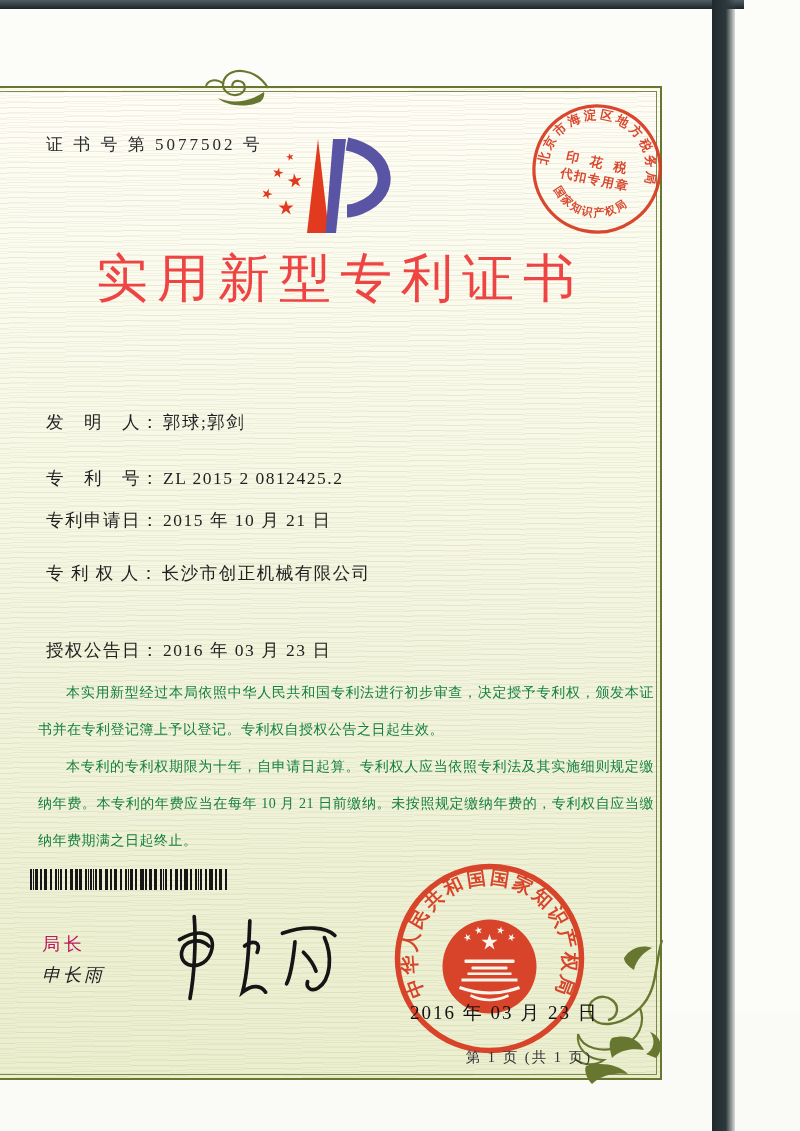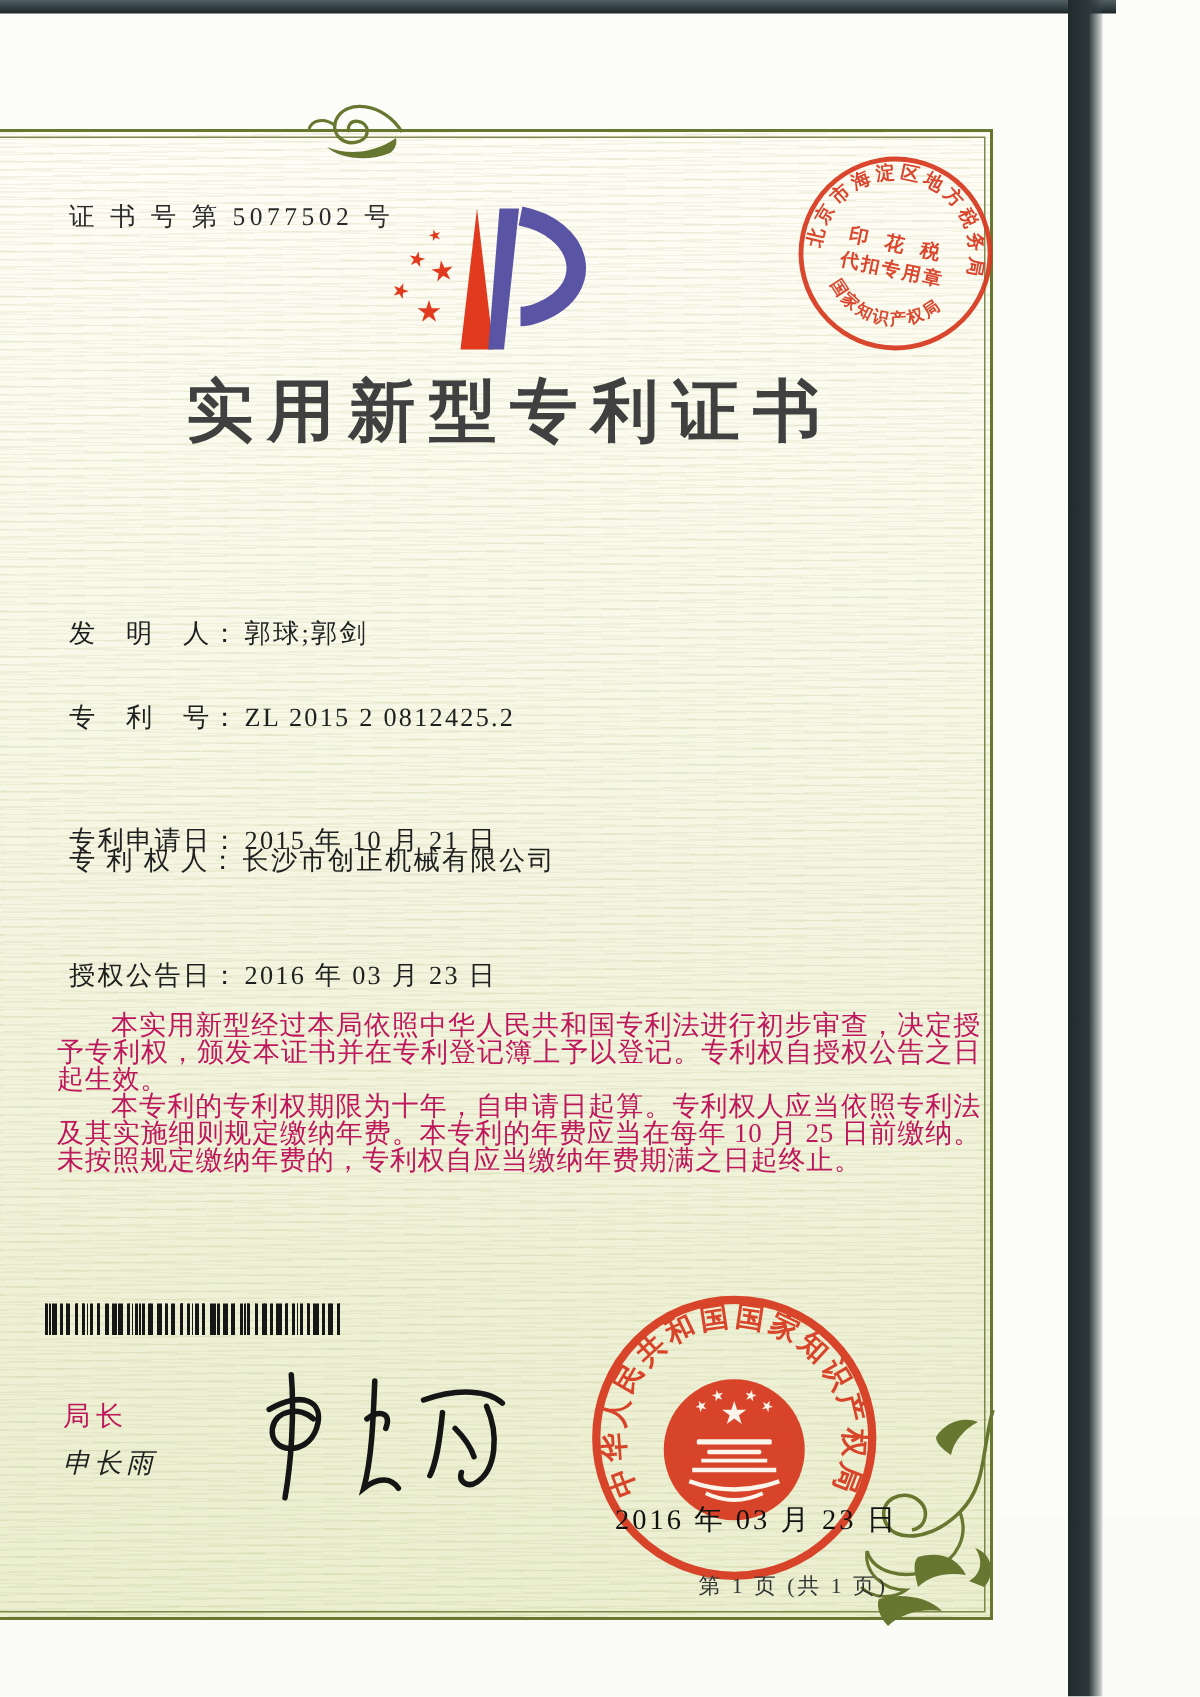--- a/index.html
+++ b/index.html
@@ -21,28 +21,28 @@
            repeating-linear-gradient(181.5deg, rgba(140,160,80,0.08) 0 1px, transparent 1px 6px),
            linear-gradient(180deg,#fffdf6 0%,#f9f9ea 30%,#f2f3dc 62%,#ebeecf 100%);}
   .frame-inner{position:absolute;left:3px;top:3px;right:3px;bottom:3px;
                border:1px solid rgba(104,119,48,.85);}
   .orn{position:absolute;z-index:2;}
 
   
   .cert-no{position:absolute;left:46px;top:133px;z-index:3;font-size:17px;
            letter-spacing:3px;color:#2a2a2a;}
   .title{position:absolute;left:60px;top:244px;width:560px;z-index:3;text-align:center;
-         font-size:45px;font-weight:700;letter-spacing:9px;color:#404040;margin:0;}
+         font-size:52px;font-weight:400;letter-spacing:9px;color:#ef4444;margin:0;}
   .field{position:absolute;left:46px;z-index:3;font-size:17.5px;letter-spacing:1.5px;
          color:#1f1f1f;white-space:nowrap;}
-  .f0{top:350px}.f1{top:410px}.f2{top:466px}.f3{top:548px}.f4{top:561px}.f5{top:638px}
+  .f0{top:350px}.f1{top:410px}.f2{top:466px}.f3{top:508px}.f4{top:561px}.f5{top:638px}
   .field .val{margin-left:3px;}
   .paras{position:absolute;left:38px;top:674px;width:616px;z-index:3;}
-  .paras p{margin:0;font-size:18px;line-height:18px;text-indent:2em;
-           text-align:justify;letter-spacing:.5px;color:#be185d;}
+  .paras p{margin:0;font-size:14px;line-height:37px;text-indent:2em;
+           text-align:justify;letter-spacing:.5px;color:#15803d;}
 
   .barcode{position:absolute;left:30px;top:869px;width:198px;height:21px;z-index:3;
      background:
        repeating-linear-gradient(90deg,#161616 0 2px,transparent 2px 5px),
        repeating-linear-gradient(90deg,#161616 0 1px,transparent 1px 7px),
        repeating-linear-gradient(90deg,transparent 0 3px,#161616 3px 4px,transparent 4px 11px);}
 
   .signer-title{position:absolute;left:42px;top:932px;z-index:3;font-size:18px;
      font-family:"Liberation Sans","DejaVu Sans",sans-serif;color:#be185d;letter-spacing:4px;}
   .signer-name{position:absolute;left:42px;top:963px;z-index:3;font-size:18px;
@@ -138,21 +138,21 @@
   </div>
   <div class="field f4">
     <span>专 利 权 人：</span><span class="val">长沙市创正机械有限公司</span>
   </div>
   <div class="field f5">
     <span>授权公告日：</span><span class="val">2016 年 03 月 23 日</span>
   </div>
 
   <div class="paras">
     <p>本实用新型经过本局依照中华人民共和国专利法进行初步审查，决定授予专利权，颁发本证书并在专利登记簿上予以登记。专利权自授权公告之日起生效。</p>
-    <p>本专利的专利权期限为十年，自申请日起算。专利权人应当依照专利法及其实施细则规定缴纳年费。本专利的年费应当在每年 10 月 25 日前缴纳。未按照规定缴纳年费的，专利权自应当缴纳年费期满之日起终止。</p>
+    <p>本专利的专利权期限为十年，自申请日起算。专利权人应当依照专利法及其实施细则规定缴纳年费。本专利的年费应当在每年 10 月 21 日前缴纳。未按照规定缴纳年费的，专利权自应当缴纳年费期满之日起终止。</p>
   </div>
 
   <div class="barcode"></div>
 
   <div class="signer-title">局长</div>
   <div class="signer-name">申长雨</div>
 
   <svg class="signature" width="210" height="95" viewBox="0 0 200 90">
     <g fill="none" stroke="#151515" stroke-width="3.5" stroke-linecap="round">
       <path d="M30,28 C50,16 66,22 60,40 C54,58 30,56 32,40 C34,28 50,26 58,34"></path>

